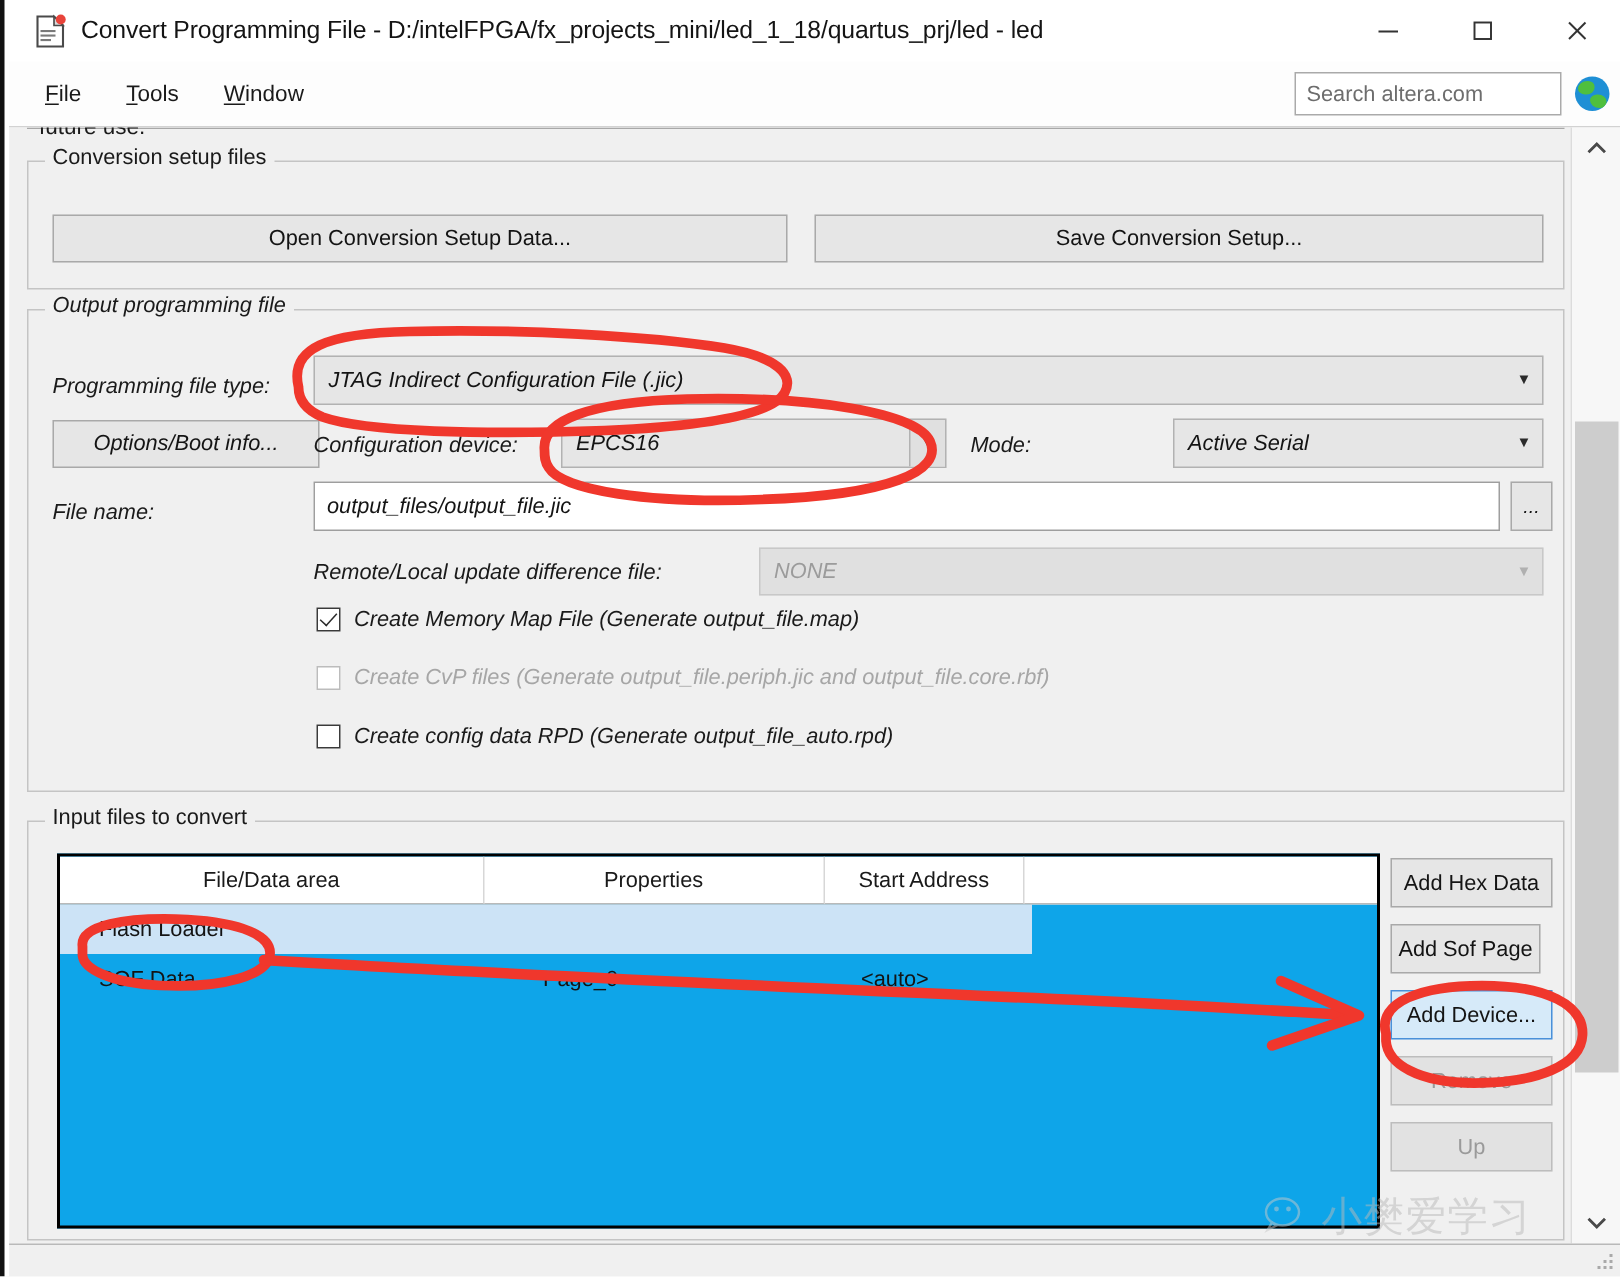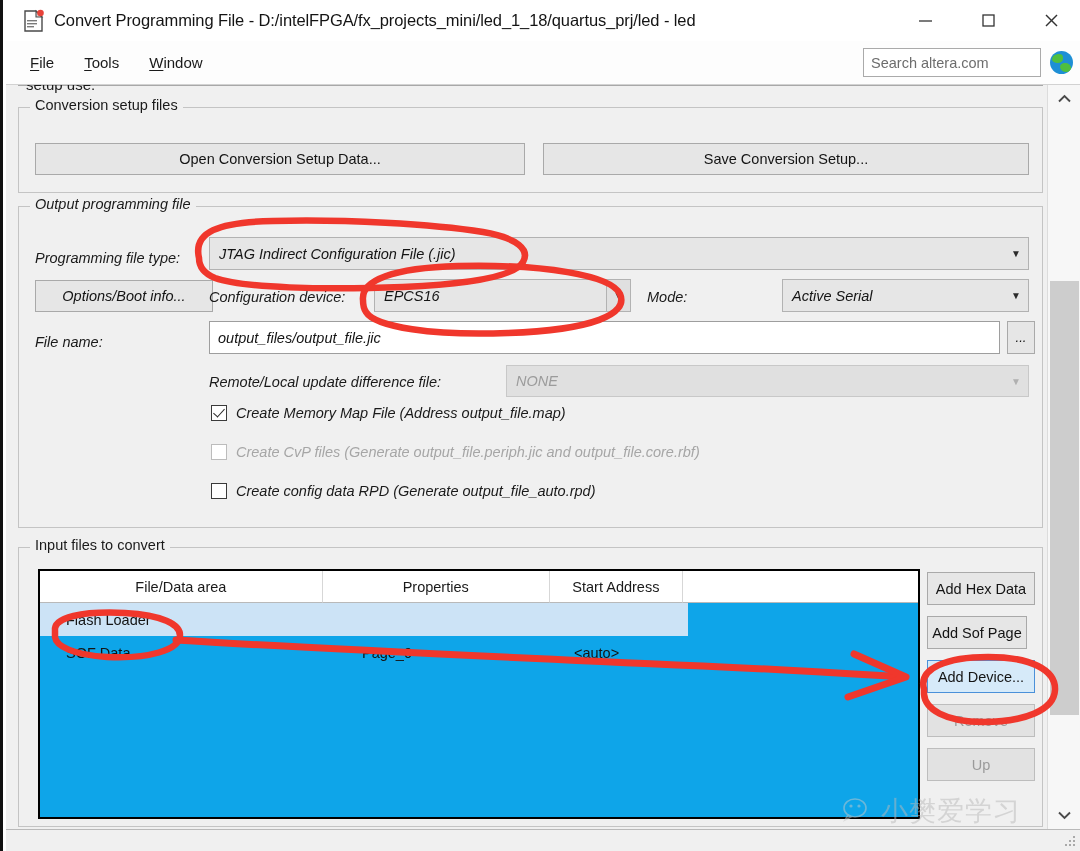--- a/index.html
+++ b/index.html
@@ -260,21 +260,21 @@
 
     <div id="search-wrap">
       <input id="search-input" type="text" placeholder="Search altera.com" style="">
       <div id="globe-icon"></div>
     </div>
   </div>
 
   <div id="pane">
 
     <div id="cutoff-rule"></div>
-    <div id="cutoff-text">setup use.</div>
+    <div id="cutoff-text">future use.</div>
 
     <div class="group" style="left:12px; top:22px; width:1025px; height:86px;">
       <div class="legend">Conversion setup files</div>
       <div class="btn" style="left:16px; top:35px; width:490px; height:32px;">Open Conversion Setup Data...</div>
       <div class="btn" style="left:524px; top:35px; width:486px; height:32px;">Save Conversion Setup...</div>
     </div>
 
     <div class="group" style="left:12px; top:121px; width:1025px; height:322px;font-style:italic;">
       <div class="legend">Output programming file</div>
 
@@ -301,21 +301,21 @@
       <div class="btn" style="left:988px; top:114px; width:28px; height:33px; font-size:13px;">...</div>
 
       <div class="lbl" style="left:190px; top:167px;">Remote/Local update difference file:</div>
       <div class="combo disabled" style="left:487px; top:158px; width:523px; height:32px;">
         <div class="cval">NONE</div>
         <div class="arrow">▼</div>
       </div>
 
       <div class="cbrow" style="left:192px; top:198px;">
         <div class="cbox checked"></div>
-        <div class="cbtext">Create Memory Map File (Address output_file.map)</div>
+        <div class="cbtext">Create Memory Map File (Generate output_file.map)</div>
       </div>
       <div class="cbrow" style="left:192px; top:237px;">
         <div class="cbox dis"></div>
         <div class="cbtext dim">Create CvP files (Generate output_file.periph.jic and output_file.core.rbf)</div>
       </div>
       <div class="cbrow" style="left:192px; top:276px;">
         <div class="cbox"></div>
         <div class="cbtext">Create config data RPD (Generate output_file_auto.rpd)</div>
       </div>
     </div>

